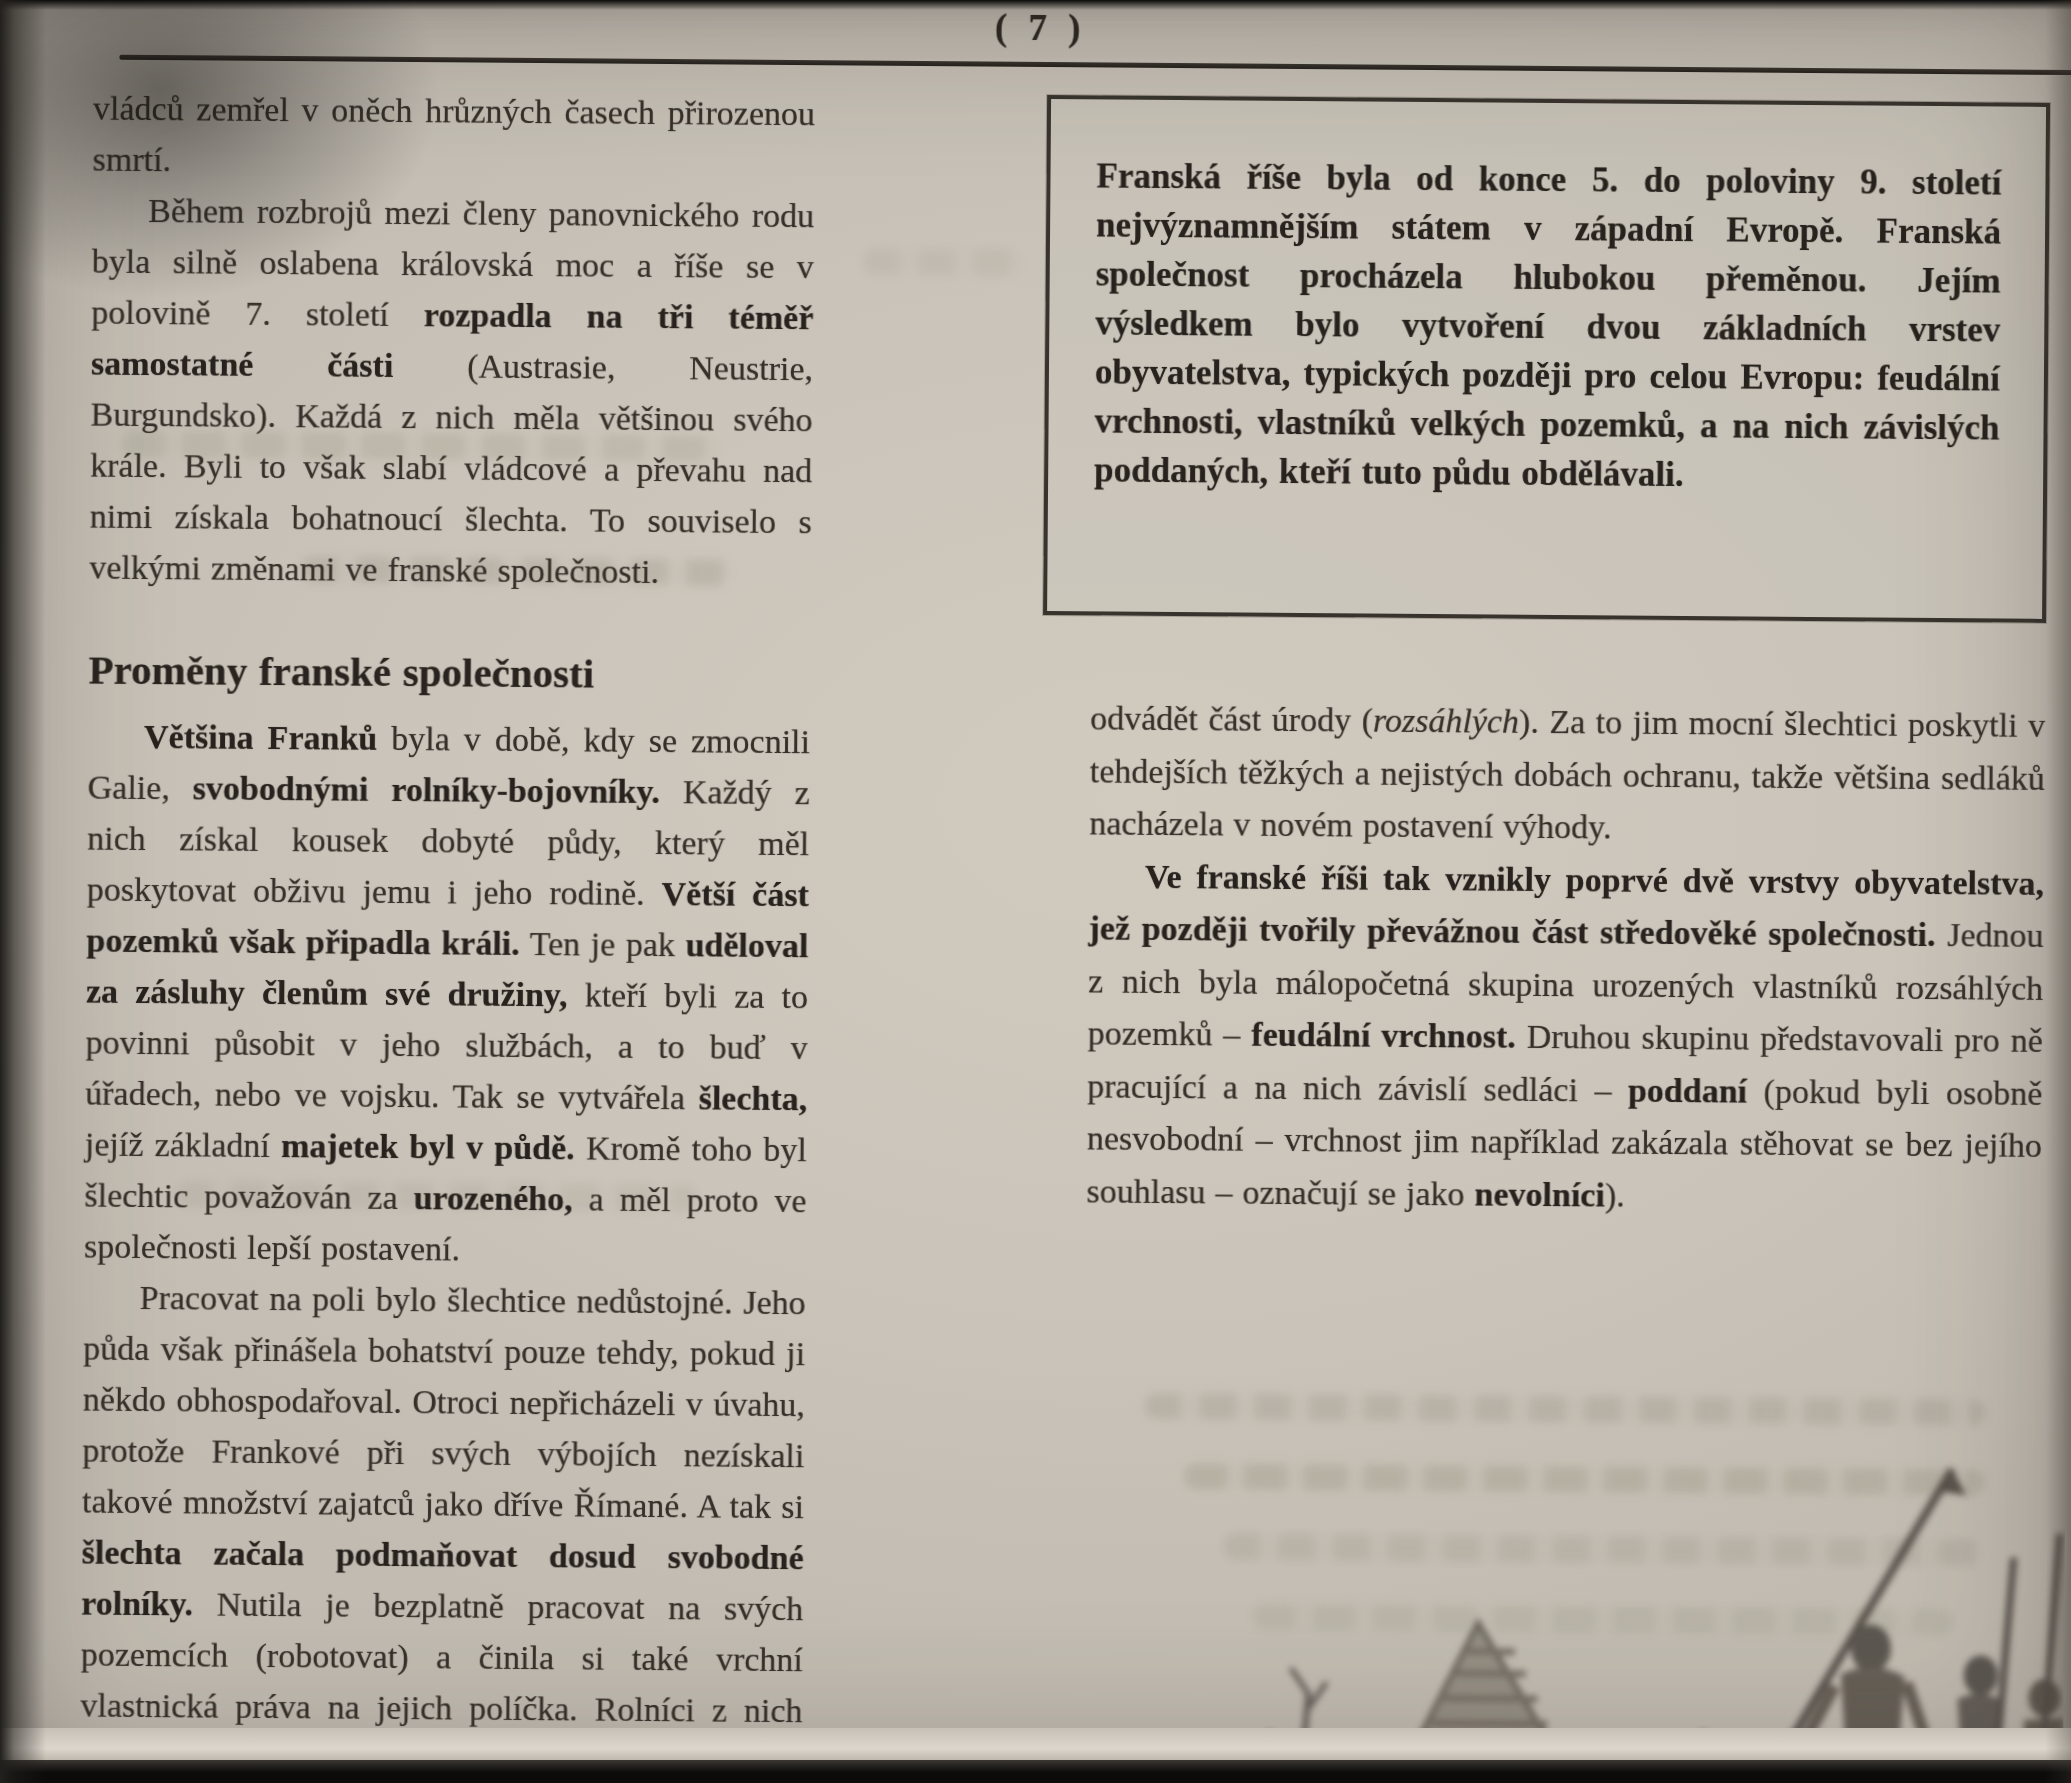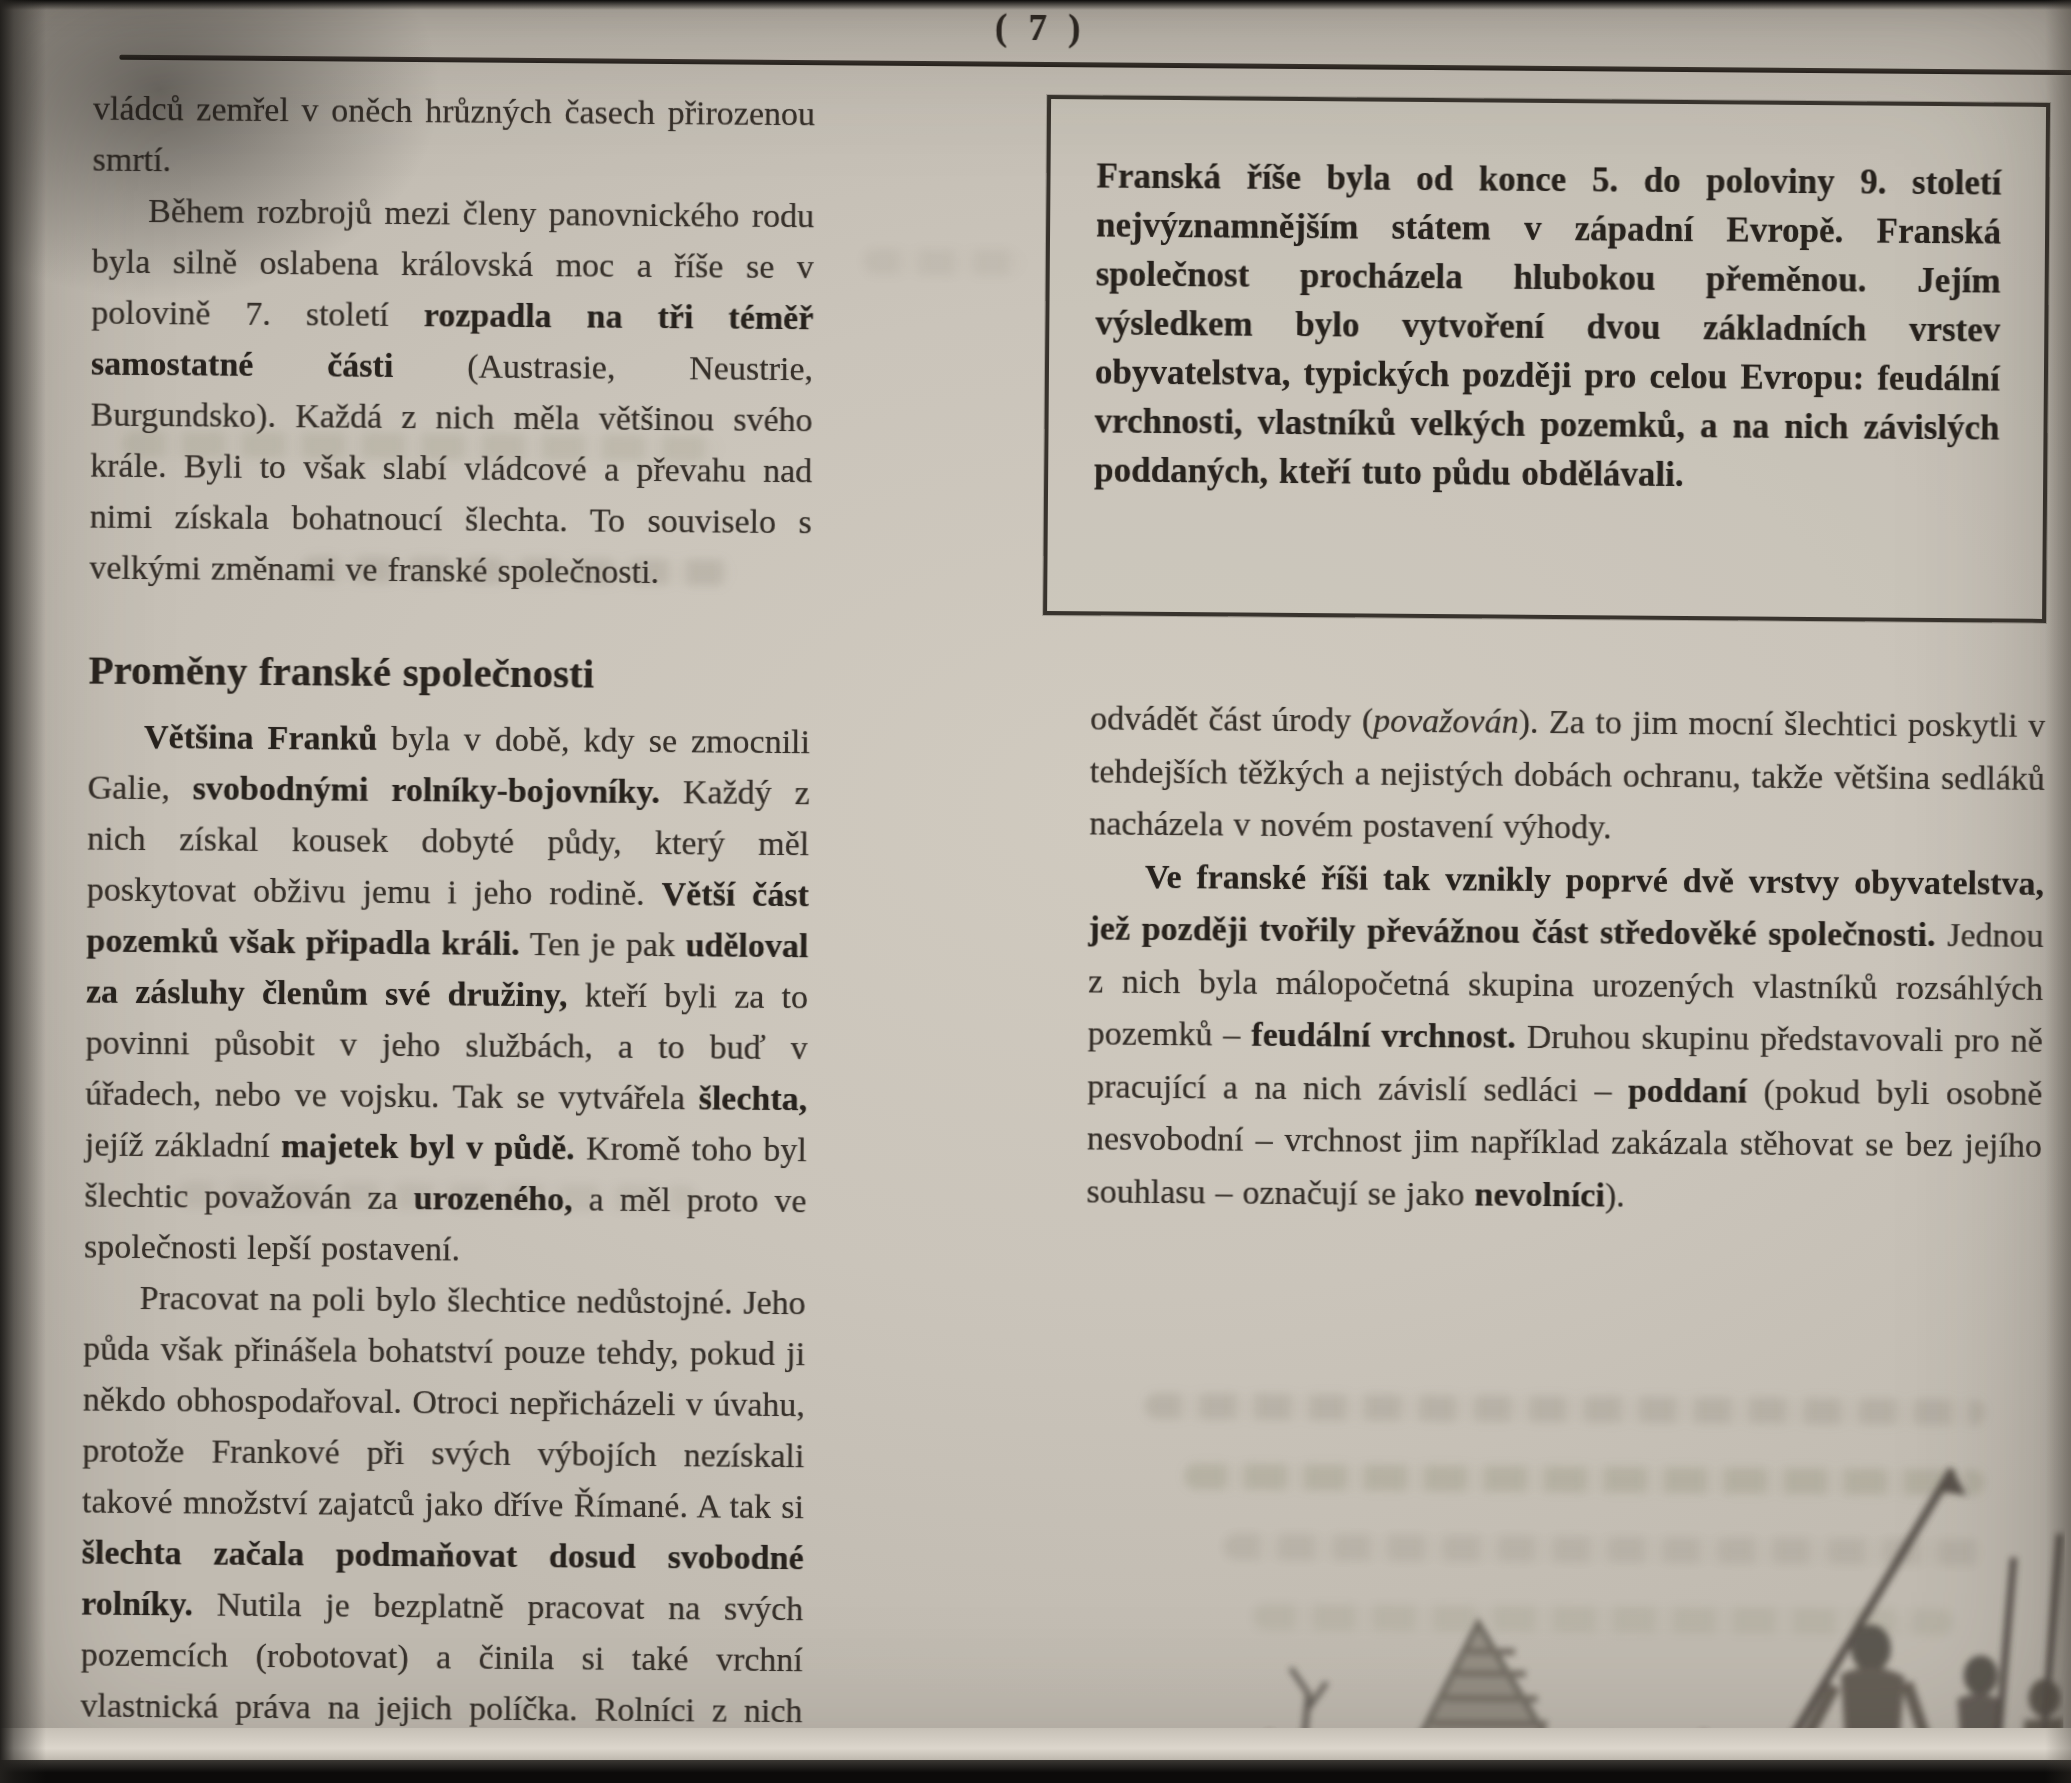--- a/index.html
+++ b/index.html
@@ -112,21 +112,21 @@
       <p class="indent"><span>Pracovat na poli bylo šlechtice nedůstojné. Jeho půda však přinášela bohatství pouze tehdy, pokud ji někdo obhospodařoval. Otroci nepřicházeli v úvahu, protože Frankové při svých výbojích nezískali takové množství zajatců jako dříve Římané. A tak si </span><b>šlechta začala podmaňovat dosud svobodné rolníky.</b><span> Nutila je bezplatně pracovat na svých pozemcích (robotovat) a činila si také vrchní vlastnická práva na jejich políčka. Rolníci z nich museli</span></p>
     </div>
 
     <div class="info-box">
       <div class="inner ink">
         <p><b>Franská říše byla od konce 5. do poloviny 9. století nejvýznamnějším státem v západní Evropě. Franská společnost procházela hlubokou přeměnou. Jejím výsledkem bylo vytvoření dvou základních vrstev obyvatelstva, typických později pro celou Evropu: feudální vrchnosti, vlastníků velkých pozemků, a na nich závislých poddaných, kteří tuto půdu obdělávali.</b></p>
       </div>
     </div>
 
     <div class="col-right ink">
-      <p><span>odvádět část úrody (</span><i>považován</i><span>). Za to jim mocní šlechtici poskytli v tehdejších těžkých a nejistých dobách ochranu, takže většina sedláků nacházela v novém postavení výhody.</span></p>
+      <p><span>odvádět část úrody (</span><i>rozsáhlých</i><span>). Za to jim mocní šlechtici poskytli v tehdejších těžkých a nejistých dobách ochranu, takže většina sedláků nacházela v novém postavení výhody.</span></p>
       <p class="indent"><b>Ve franské říši tak vznikly poprvé dvě vrstvy obyvatelstva, jež později tvořily převážnou část středověké společnosti.</b><span> Jednou z nich byla málopočetná skupina urozených vlastníků rozsáhlých pozemků – </span><b>feudální vrchnost.</b><span> Druhou skupinu představovali pro ně pracující a na nich závislí sedláci – </span><b>poddaní</b><span> (pokud byli osobně nesvobodní – vrchnost jim například zakázala stěhovat se bez jejího souhlasu – označují se jako </span><b>nevolníci</b><span>).</span></p>
     </div>
 
     <svg class="illustration" viewBox="0 0 841 353" xmlns="http://www.w3.org/2000/svg" aria-label="Faint grayscale sketch of Frankish warriors with spears beside a thatched hut">
       <defs>
         <filter id="soft">
             <feGaussianBlur stdDeviation="3.2"></feGaussianBlur>
           </filter>
       </defs>
       <g filter="url(#soft)" opacity="0.85">

